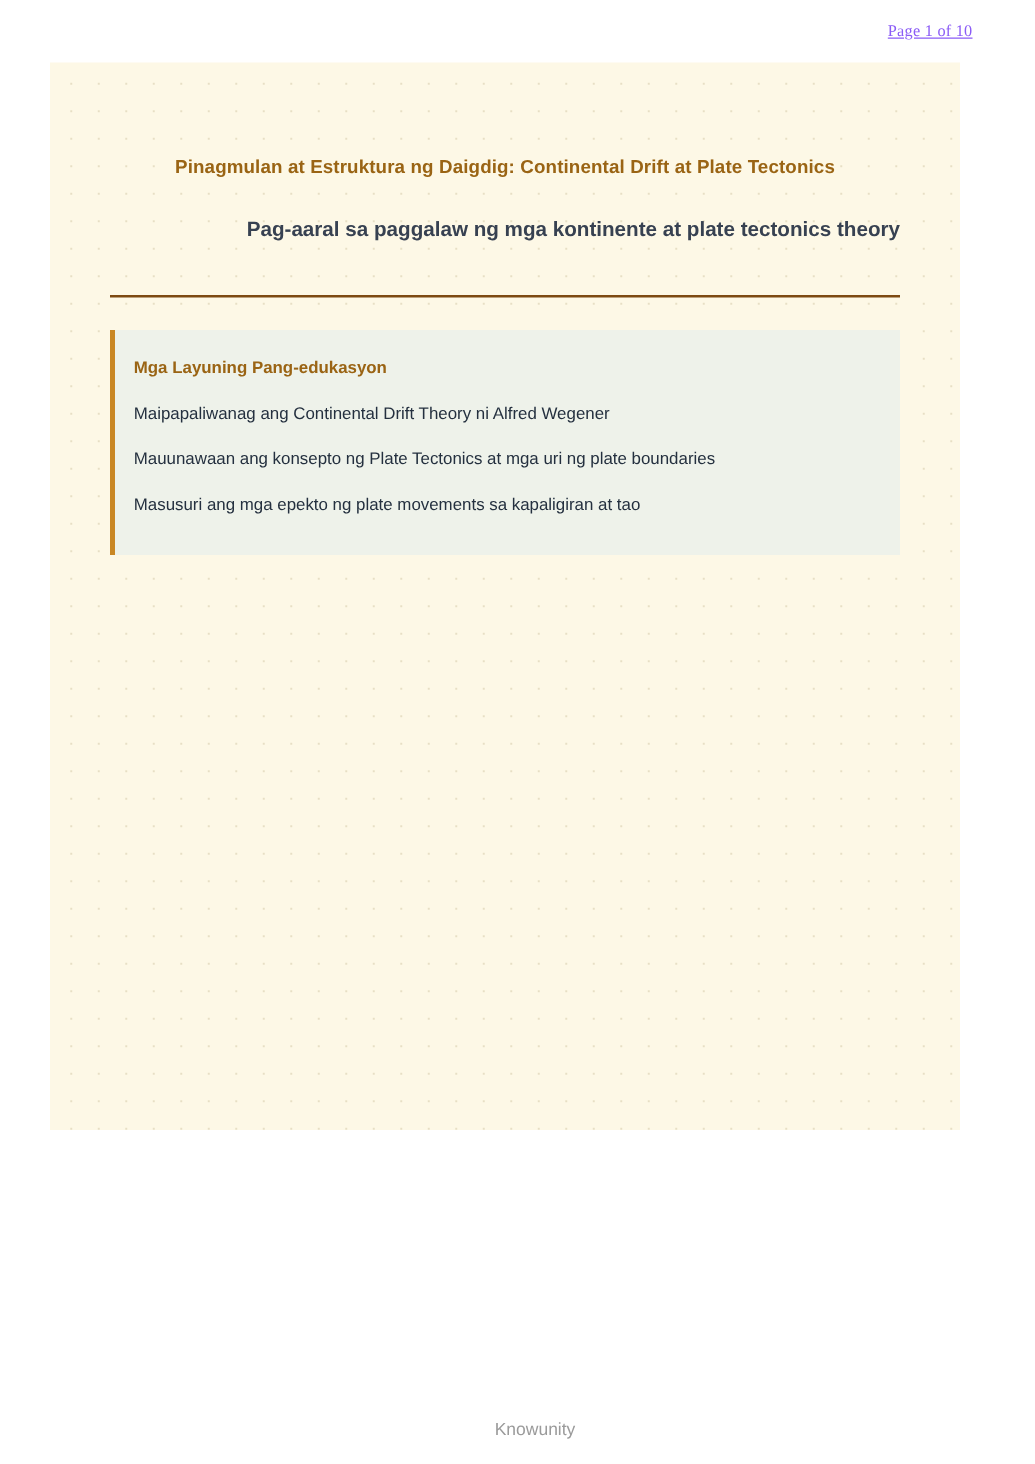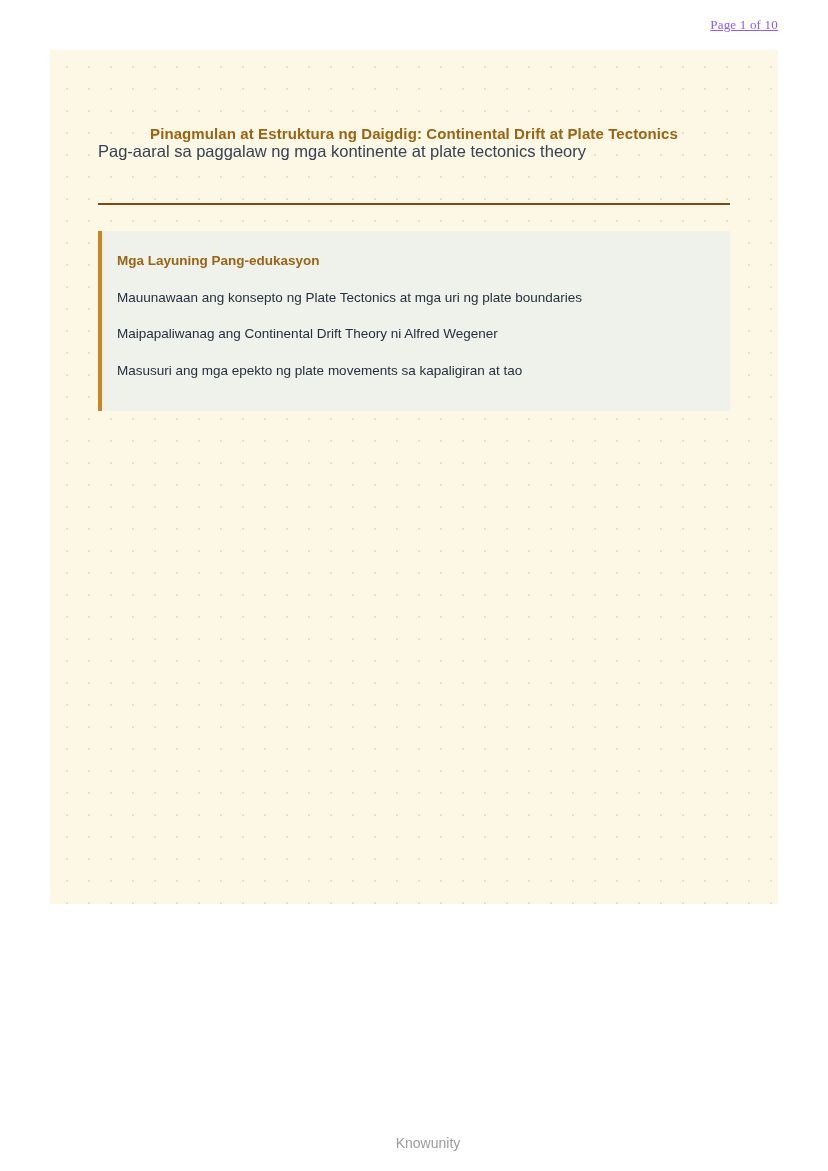--- a/index.html
+++ b/index.html
@@ -21,21 +21,21 @@
     right: 50px;
     font-family: "Liberation Serif", serif;
     font-size: 13px;
     color: #8b5cf6;
     letter-spacing: 0.2px;
     text-decoration: underline;
   }
 
   .sheet {
     position: absolute;
-    left: 50px;
+    left: 40px;
     top: 50px;
     width: 728px;
     height: 854px;
     background-color: #fdf8e6;
     background-image:
       radial-gradient(circle, rgba(180,165,120,0.30) 1px, transparent 1.1px);
     background-size: 22px 22px;
     background-position: 6px 6px;
   }
 
@@ -49,24 +49,25 @@
   .doc-title {
     margin-top: 75px;
     text-align: center;
     font-size: 15px;
     font-weight: bold;
     color: #9a6414;
     letter-spacing: 0.1px;
   }
 
   .doc-subtitle {
-    text-align: left;
+    margin-top: 33px;
+    text-align: right;
     font-size: 16.5px;
     color: #374151;
-    font-weight: normal;
+    font-weight: bold;
   }
 
   .divider {
     margin-top: 42px;
     height: 0;
     border-top: 2px solid #7d4a12;
   }
 
   .objectives-box {
     margin-top: 26px;
@@ -111,21 +112,21 @@
   <div class="content">
 
     <div class="doc-title">Pinagmulan at Estruktura ng Daigdig: Continental Drift at Plate Tectonics</div>
 
     <div class="doc-subtitle">Pag-aaral sa paggalaw ng mga kontinente at plate tectonics theory</div>
 
     <div class="divider"></div>
 
     <div class="objectives-box">
       <div class="objectives-heading">Mga Layuning Pang-edukasyon</div>
+      <div class="objective-item">Maipapaliwanag ang Continental Drift Theory ni Alfred Wegener</div>
       <div class="objective-item">Mauunawaan ang konsepto ng Plate Tectonics at mga uri ng plate boundaries</div>
-      <div class="objective-item">Maipapaliwanag ang Continental Drift Theory ni Alfred Wegener</div>
       <div class="objective-item">Masusuri ang mga epekto ng plate movements sa kapaligiran at tao</div>
     </div>
 
   </div>
 </div>
 
 <div class="footer-brand">Knowunity</div>
 
 </body></html>

